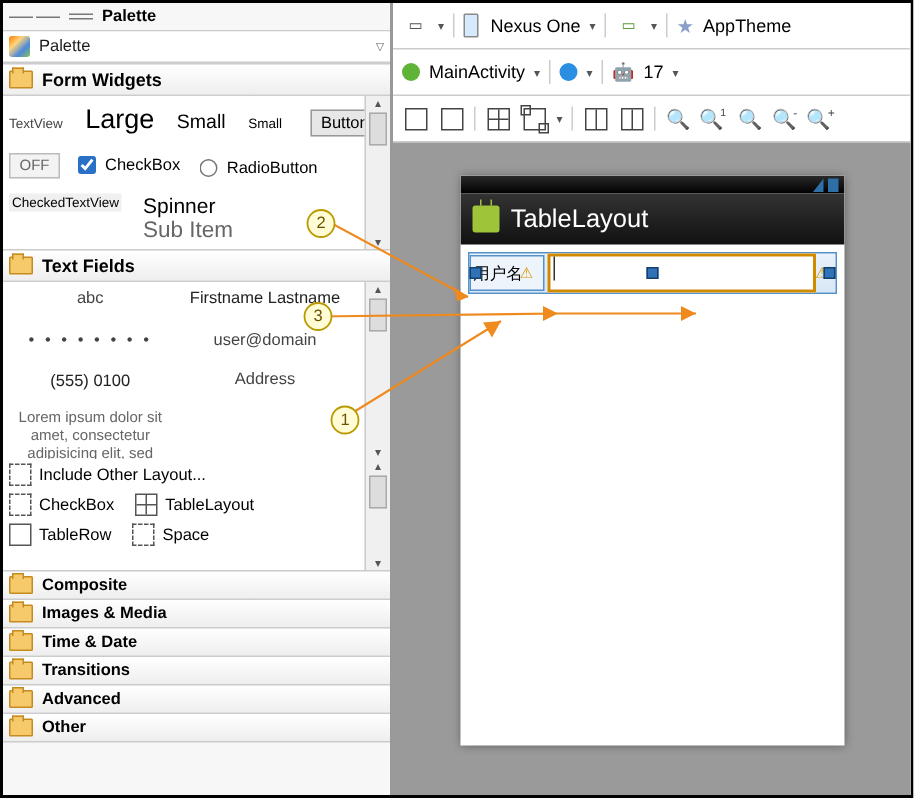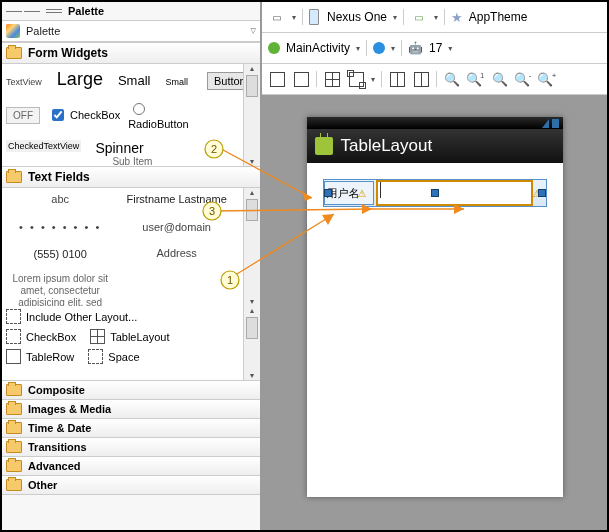--- a/index.html
+++ b/index.html
@@ -74,26 +74,26 @@
 .tv-lab {color:#444; font-size:9px;}
 .large {font-size:18px;}
 .medium {font-size:13px;}
 .small {font-size:9px;}
 .btn { border:1px solid #999; background:#e7e7e7; padding:2px 6px; margin-left:4px; font-size:11px;}
 .btn.small {font-size:9px; padding:1px 4px;}
 .fw-row2 { display:flex; align-items:center; gap:8px; margin-top:10px;}
 .offpill { border:1px solid #bbb; background:#f3f3f3; padding:2px 6px; font-size:10px; color:#666;}
 .chk { display:flex; align-items:center; gap:3px;}
 .chk input {accent-color:#2a70c7; width:12px;height:12px;}
-.rad { display:flex; align-items:flex-start; gap:3px;flex-direction:column;}
+.rad { display:flex; align-items:flex-end; gap:3px;}
 .rad input { width:12px;height:12px;}
 .fw-row3 {display:flex; align-items:flex-start; gap:14px; margin-top:10px;}
 .ctv {background:#f0f0f0; padding:1px 2px; font-size:9px;}
 .spinner {font-size:14px;}
-.spinner .sub {font-size:10px;color:#666;display:block;margin-left:17px;}
+.spinner .sub {font-size:15px;color:#666;display:block;}
 
 .tf-table { display:grid; grid-template-columns: 1fr 1.15fr; row-gap:12px; align-items:center;text-align:center;}
 .tf-cell { color:#444; font-size:11px; padding:2px 0;}
 .tf-cell.mask {letter-spacing:2px;}
 .tf-right { color:#222; font-size:11px;}
 .tf-lorem { color:#666; font-size:10px; line-height:1.2;}
 .tf-addr {color:#444; font-size:11px; align-self:end; padding-bottom:2px;}
 
 .lay-list { display:flex; flex-direction:column; gap:5px;}
 .lay-row { display:flex; align-items:center; gap:14px;}
@@ -159,21 +159,21 @@
   position:relative;
 }
 .statusbar { height:12px; background:linear-gradient(#2a2a2a,#000); display:flex; justify-content:flex-end; align-items:center; padding-right:4px;}
 .statusbar .tri { width:0;height:0;border-left:7px solid transparent;border-bottom:9px solid #2f6fa8;}
 .statusbar .bat { width:7px;height:9px;background:#2f6fa8;margin-left:3px;}
 .actionbar { height:34px; background:linear-gradient(#333,#111); display:flex; align-items:center; gap:8px; padding:0 8px;}
 .app-ic {width:18px;height:18px; background:#9ec43a; border-radius:2px; position:relative;}
 .app-ic::before,.app-ic::after{content:"";position:absolute;top:-4px;width:1px;height:4px;background:#9ec43a;}
 .app-ic::before{left:5px;} .app-ic::after{right:5px;}
 .ab-title {color:#fff; font-size:17px;}
-.table-zone {padding:16px;}
+.table-zone {padding:5px;}
 .table-row {
   display:flex; align-items:center; height:26px;
   border:1px solid #5590c8;
   background:linear-gradient(#eaf2fb,#d8e7f7);
   position:relative;
 }
 .table-cell-lab { width:44px; padding:0 2px; font-size:11px; border:1px solid #5590c8; background:#eef4fc; display:flex; align-items:center; height:22px;}
 .warn { color:#d89a00; font-size:10px; margin-left:-2px;}
 .edit-cell { flex:1; height:22px; border:2px solid #d08a00; background:#fff; margin:0 2px;}
 .handle { width:6px;height:6px;background:#2f72b8;border:1px solid #14406e;}

